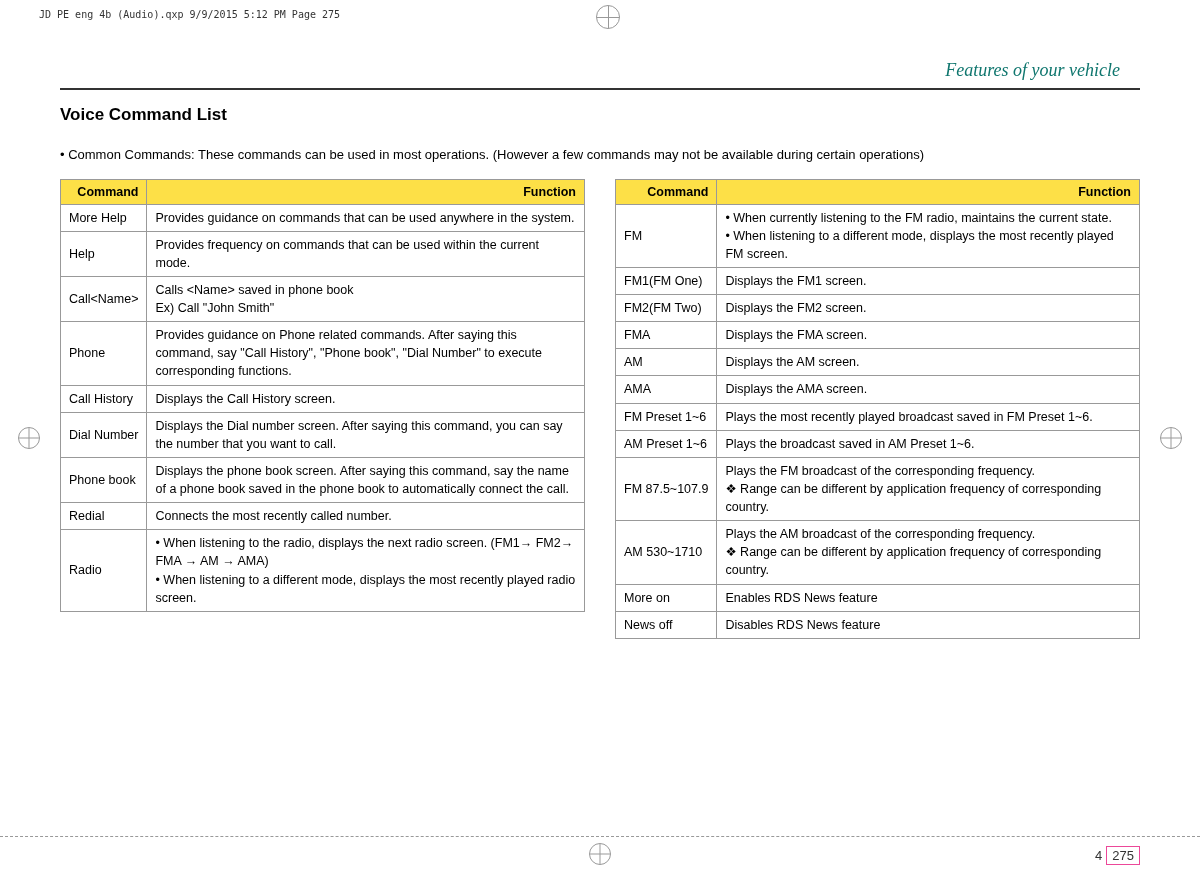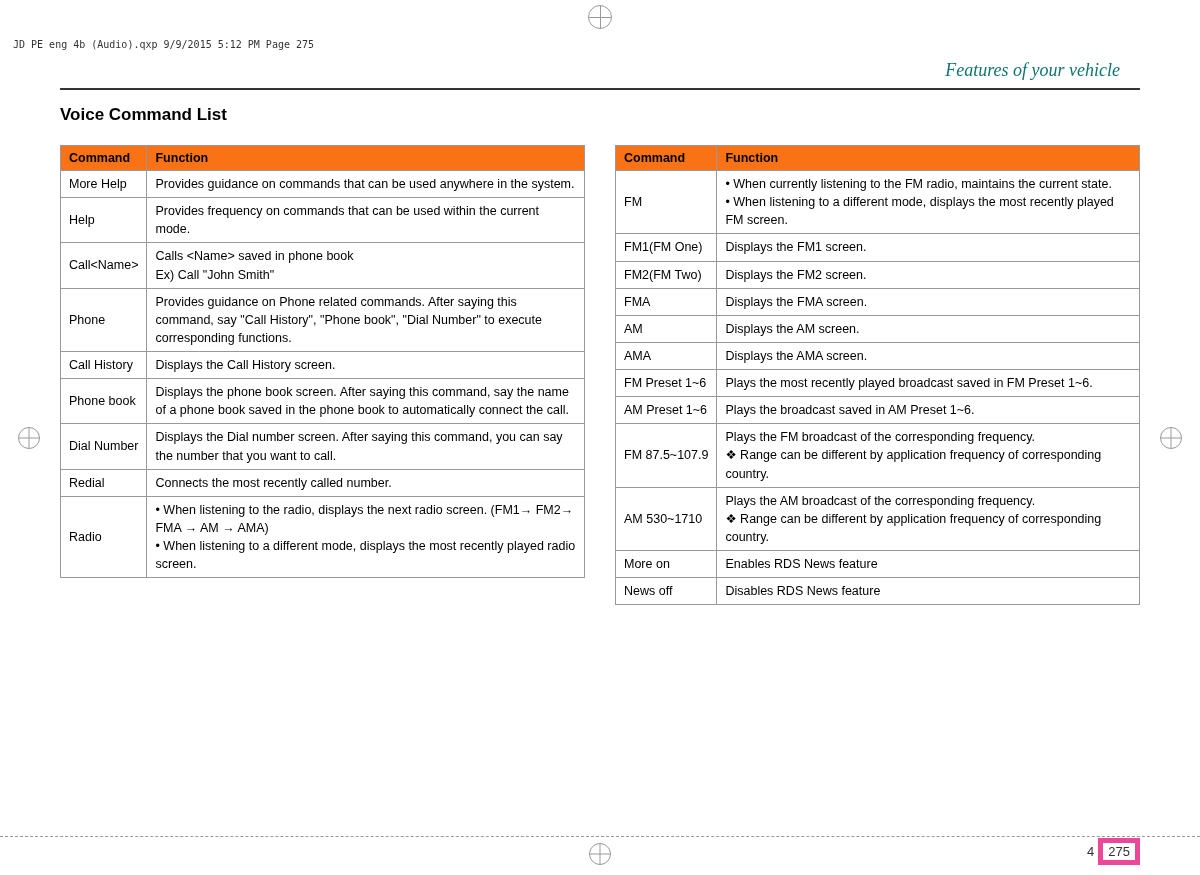--- a/index.html
+++ b/index.html
@@ -11,26 +11,26 @@
       font-size: 13px;
       color: #000;
       position: relative;
       overflow: hidden;
     }
 
     
     .page-header {
       position: absolute;
       top: 0;
-      left: 0;
+      left: 16px;
       right: 0;
       height: 55px;
       display: flex;
-      align-items: flex-end;
-      padding: 5px 13px;
+      align-items: flex-start;
+      padding: 5px 23px;
     }
     .registration-mark-top-left {
       font-size: 10px;
       color: #333;
       font-family: monospace;
       margin-top: 4px;
     }
     .registration-circle-top {
       position: absolute;
       top: 5px;
@@ -110,25 +110,25 @@
       flex: 1;
     }
 
     table {
       width: 100%;
       border-collapse: collapse;
       font-size: 12.5px;
     }
 
     table thead tr th {
-      background: #f97316;
+      background: #fde047;
       border: 1px solid #999;
       padding: 5px 8px;
       font-weight: bold;
-      text-align: left;
+      text-align: right;
     }
 
     table tbody tr td {
       border: 1px solid #999;
       padding: 4px 8px;
       vertical-align: top;
       line-height: 1.45;
     }
 
     table tbody tr td:first-child {
@@ -143,21 +143,21 @@
       position: absolute;
       bottom: 10px;
       right: 60px;
       font-size: 13px;
       color: #333;
       display: flex;
       align-items: center;
       gap: 4px;
     }
     .footer-number-box {
-      border: 5px solid #ec4899;
+      border: 1px solid #ec4899;
       padding: 1px 5px;
       font-size: 13px;
     }
 
     .dashed-line {
       position: absolute;
       bottom: 38px;
       left: 0;
       right: 0;
       border-top: 1px dashed #999;
@@ -219,20 +219,21 @@
   <div class="reg-h"></div>
 </div>
 
 <div class="reg-mark-right">
   <div class="reg-v"></div>
   <div class="reg-h"></div>
 </div>
 
 <div class="main-content">
   <div class="page-title">Voice Command List</div>
+  <div class="intro-text">• Common Commands: These commands can be used in most operations. (However a few commands may not be available during certain operations)</div>
 
   <div class="tables-container">
 
     <div class="table-section">
       <table>
         <thead>
           <tr>
             <th>Command</th>
             <th>Function</th>
           </tr>
@@ -252,26 +253,26 @@
             </tr>
             <tr>
               <td>Phone</td>
               <td>Provides guidance on Phone related commands. After saying this command, say "Call History", "Phone book", "Dial Number" to execute corresponding functions.</td>
             </tr>
             <tr>
               <td>Call History</td>
               <td>Displays the Call History screen.</td>
             </tr>
             <tr>
+              <td>Dial Number</td>
+              <td>Displays the Dial number screen. After saying this command, you can say the number that you want to call.</td>
+            </tr>
+            <tr>
               <td>Phone book</td>
               <td>Displays the phone book screen. After saying this command, say the name of a phone book saved in the phone book to automatically connect the call.</td>
-            </tr>
-            <tr>
-              <td>Dial Number</td>
-              <td>Displays the Dial number screen. After saying this command, you can say the number that you want to call.</td>
             </tr>
             <tr>
               <td>Redial</td>
               <td>Connects the most recently called number.</td>
             </tr>
             <tr>
               <td>Radio</td>
               <td>• When listening to the radio, displays the next radio screen. (FM1→ FM2→ FMA → AM → AMA)<br>• When listening to a different mode, displays the most recently played radio screen.</td>
             </tr>
           </tbody>

